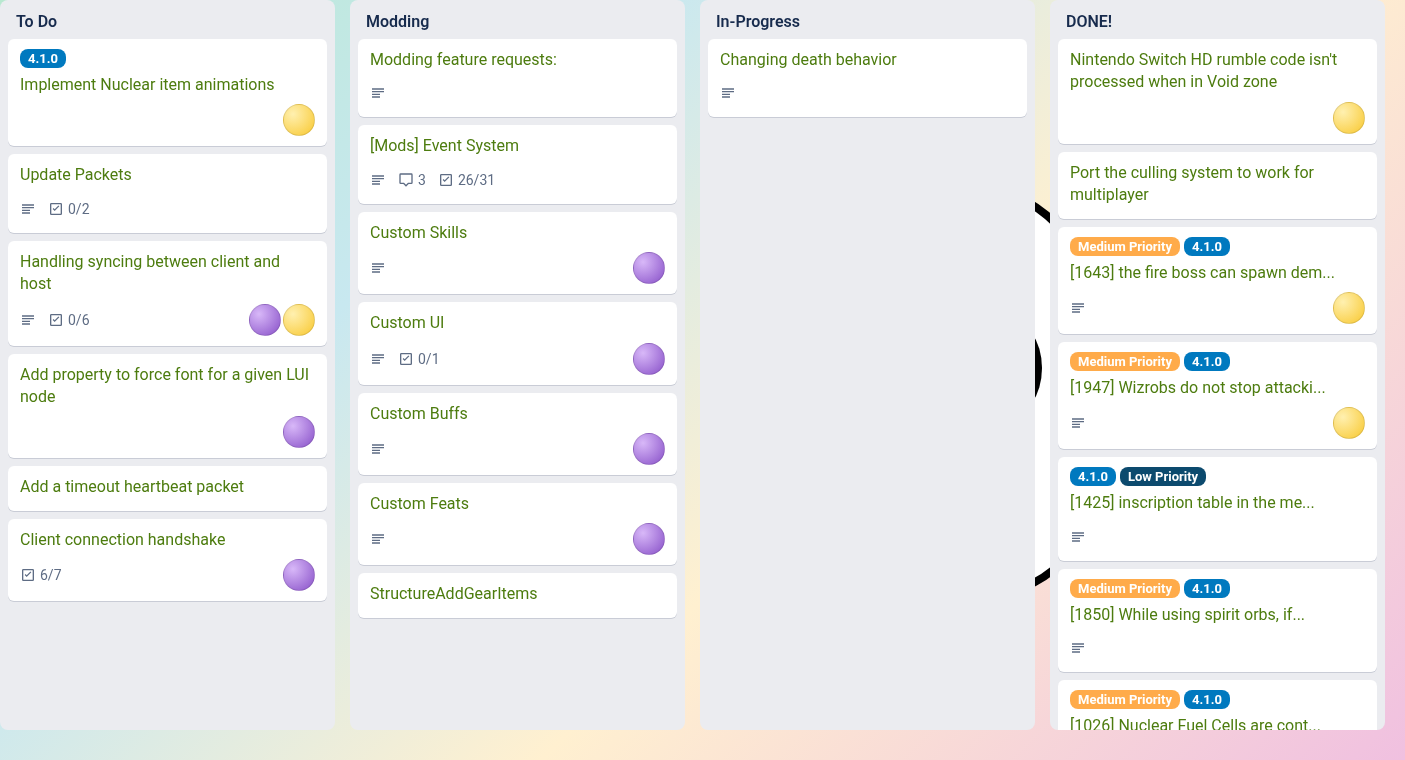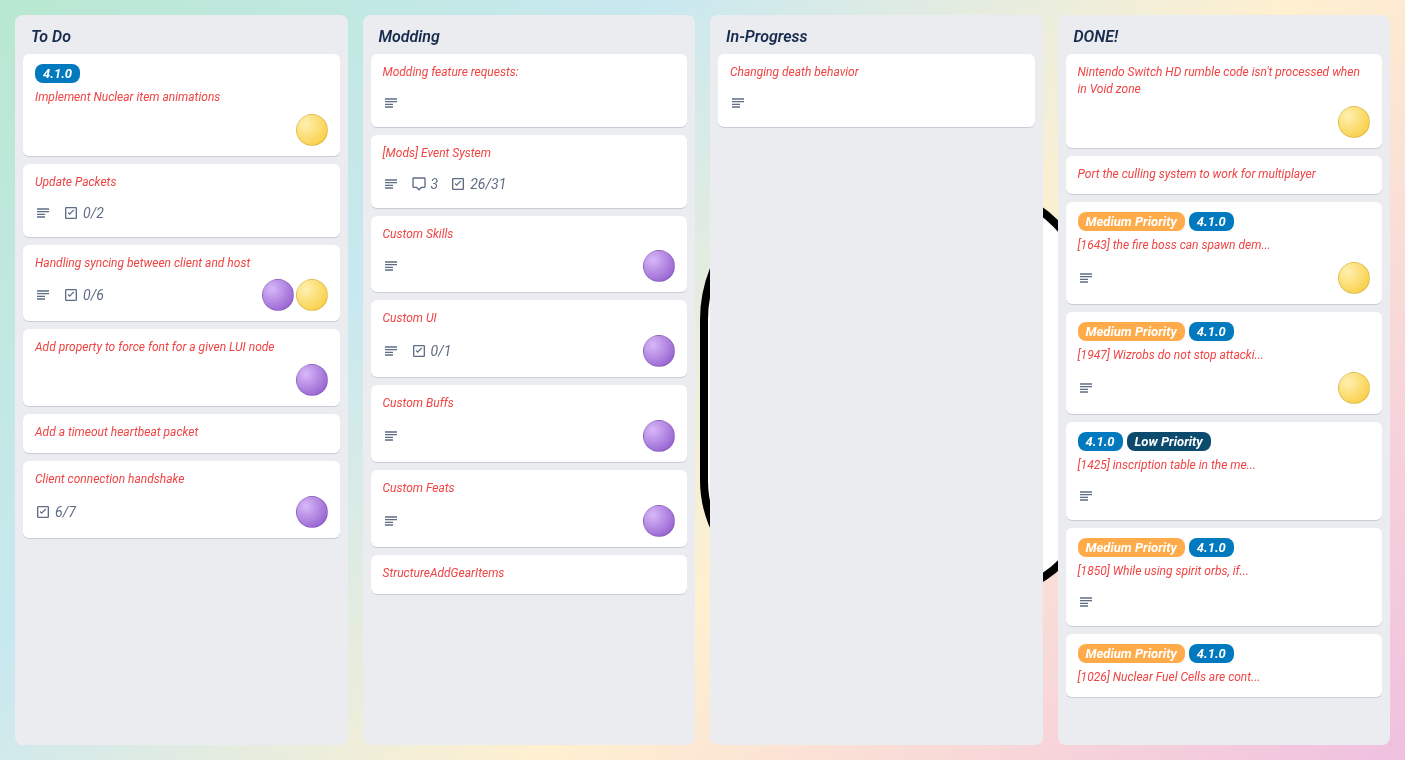--- a/index.html
+++ b/index.html
@@ -54,25 +54,23 @@
       border-bottom: 8px solid #000;
       border-right: 8px solid #000;
       border-radius: 0 0 30px 0;
       transform: rotate(20deg);
       bottom: 120px;
       left: 180px;
     }
     .board {
       display: flex;
       gap: 15px;
-      padding: 15px;
       height: 100%;
       position: relative;
       z-index: 2;
-      font-style: italic;
     }
     .list {
       width: 335px;
       background: #ebecf0;
       border-radius: 8px;
       display: flex;
       flex-direction: column;
       max-height: 730px;
       position: relative;
     }
@@ -109,22 +107,22 @@
       padding: 2px 8px;
       border-radius: 8px;
       font-size: 13px;
       font-weight: 700;
       color: #fff;
     }
     .label-blue { background: #0079bf; }
     .label-orange { background: #ffab4a; }
     .label-green { background: #0c4a6e; }
     .card-title {
-      font-size: 12px;
-      color: #ef4444;
+      font-size: 16px;
+      color: #4d7c0f;
       line-height: 1.4;
       margin-bottom: 2px;
       word-wrap: break-word;
     }
     .card-badges {
       display: flex;
       align-items: center;
       justify-content: space-between;
       margin-top: 8px;
       min-height: 28px;

